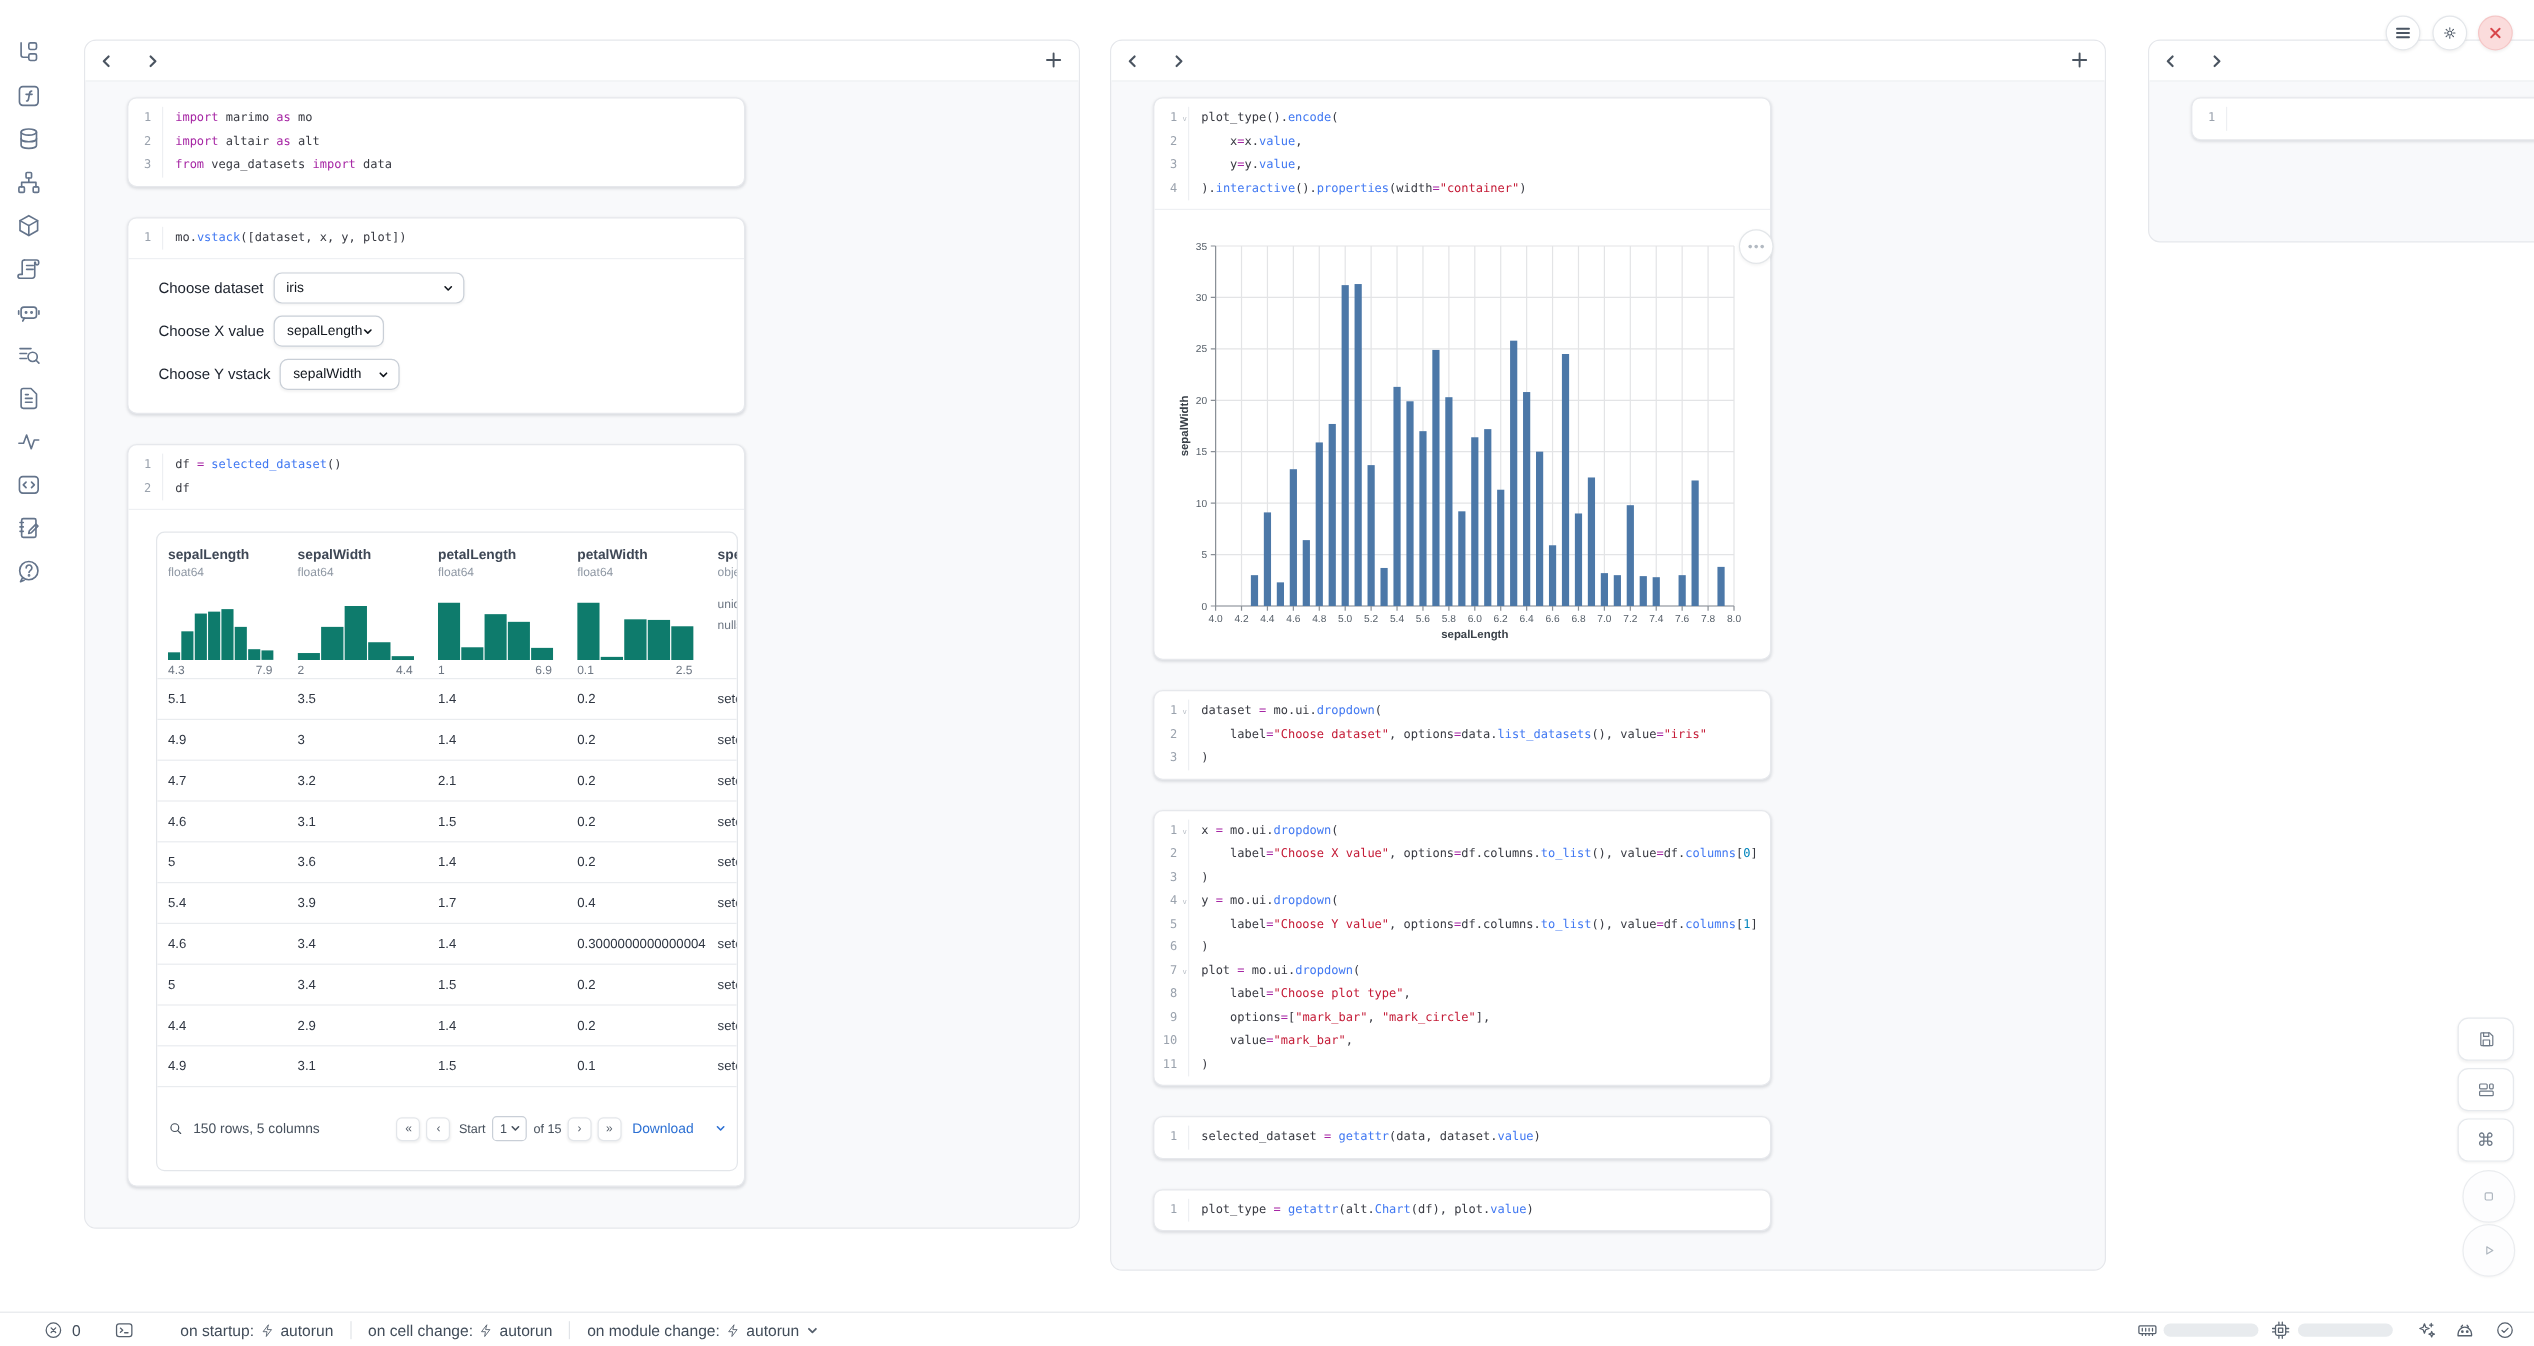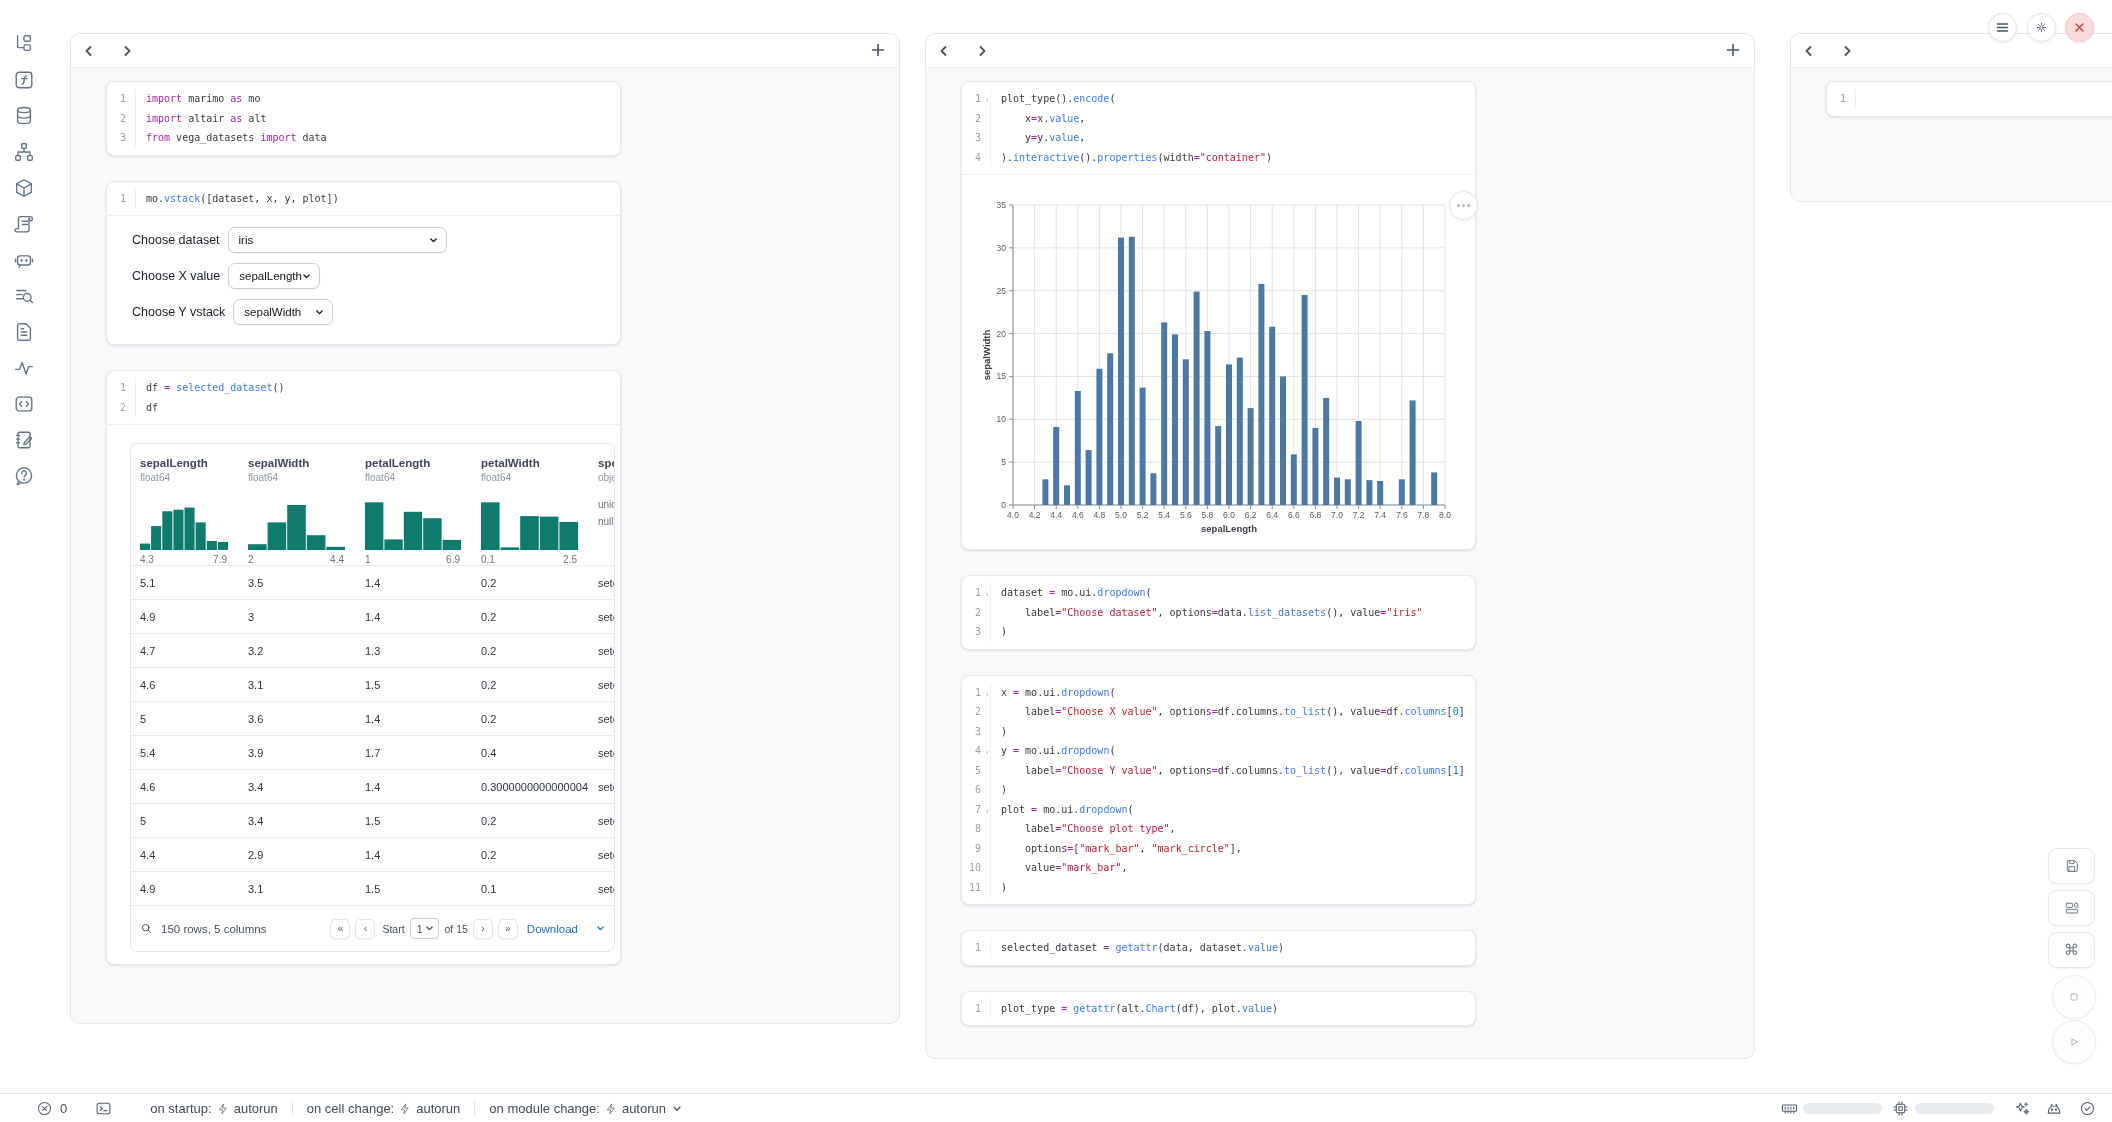--- a/index.html
+++ b/index.html
@@ -52,21 +52,21 @@
   .thead{display:flex;padding-top:13px;}
   .th{box-sizing:border-box;padding-left:9px;flex:none;overflow:hidden;white-space:nowrap;}
   .th-name{font-size:11.5px;font-weight:bold;color:#3f4856;}
   .th-type{font-size:10px;color:#8e97a3;margin-top:3px;}
   .hist{margin-top:12px;}
   .th-range{display:flex;justify-content:space-between;font-size:10px;color:#6d7683;margin-top:4px;
             padding-right:12px;}
   .th-extra{font-size:10px;color:#6d7683;}
   .trow{display:flex;border-top:1px solid #e9ecef;height:33px;align-items:center;}
   .td{box-sizing:border-box;padding-left:9px;flex:none;overflow:hidden;white-space:nowrap;}
-  .tfoot{border-top:1px solid #e9ecef;height:45px;display:flex;align-items:center;padding:0 9px;
+  .tfoot{border-top:1px solid #e9ecef;height:45px;display:flex;align-items:center;padding:12px 9px;
          font-size:11.5px;color:#46505c;justify-content:center;}
   .tfoot .spacer{flex:1;}
   .pgbtn{width:18px;height:18px;border-radius:5px;border:1px solid #e3e6ea;background:#fff;
          box-shadow:0 1px 2px rgba(0,0,0,.06);display:inline-flex;align-items:center;justify-content:center;
          font-size:10px;color:#555e6a;margin-left:5px;cursor:pointer;}
   .pg-label{margin-left:7px;font-size:10.5px;}
   .pgsel{height:19px;border:1px solid #c9cfd7;border-radius:4px;background:#fff;display:inline-flex;
          align-items:center;padding:0 4px 0 6px;font-size:10.5px;margin-left:5px;gap:3px;cursor:pointer;}
   .of-label{margin-left:5px;font-size:10.5px;}
   .download{margin-left:9px;color:#2b6fd3;display:inline-flex;align-items:center;gap:18px;cursor:pointer;}
@@ -242,21 +242,21 @@
       <div class="code">
           <div class="gutter">
             <div class="ln">1</div>
           </div>
           <div class="codelines"><div class="cl"><span class="tp">mo.</span><span class="tf">vstack</span><span class="tp">([dataset, x, y, plot])</span></div></div>
         </div>
       <div class="divider"></div>
       <div class="vstack-out">
           <div class="ctl-row">
             <span class="ctl-label">Choose dataset</span>
-            <span class="select" style="width: 219px;">
+            <span class="select" style="width: 159px;">
               <span>iris</span>
               <span class="sel-chev">
                 <svg viewBox="0 0 12 12">
                   <path d="M2.5 4l3.5 3.5L9.5 4" fill="none" stroke="currentColor" stroke-width="1.8" stroke-linecap="round" stroke-linejoin="round"></path>
                 </svg>
               </span>
             </span>
           </div>
           <div class="ctl-row">
             <span class="ctl-label">Choose X value</span>
@@ -374,21 +374,21 @@
             <div class="trow">
               <div class="td" style="width: 108px;">4.9</div>
               <div class="td" style="width: 117px;">3</div>
               <div class="td" style="width: 116px;">1.4</div>
               <div class="td" style="width: 117px;">0.2</div>
               <div class="td" style="width: 117px;">setosa</div>
             </div>
             <div class="trow">
               <div class="td" style="width: 108px;">4.7</div>
               <div class="td" style="width: 117px;">3.2</div>
-              <div class="td" style="width: 116px;">1.3</div>
+              <div class="td" style="width: 116px;">2.1</div>
               <div class="td" style="width: 117px;">0.2</div>
               <div class="td" style="width: 117px;">setosa</div>
             </div>
             <div class="trow">
               <div class="td" style="width: 108px;">4.6</div>
               <div class="td" style="width: 117px;">3.1</div>
               <div class="td" style="width: 116px;">1.5</div>
               <div class="td" style="width: 117px;">0.2</div>
               <div class="td" style="width: 117px;">setosa</div>
             </div>

